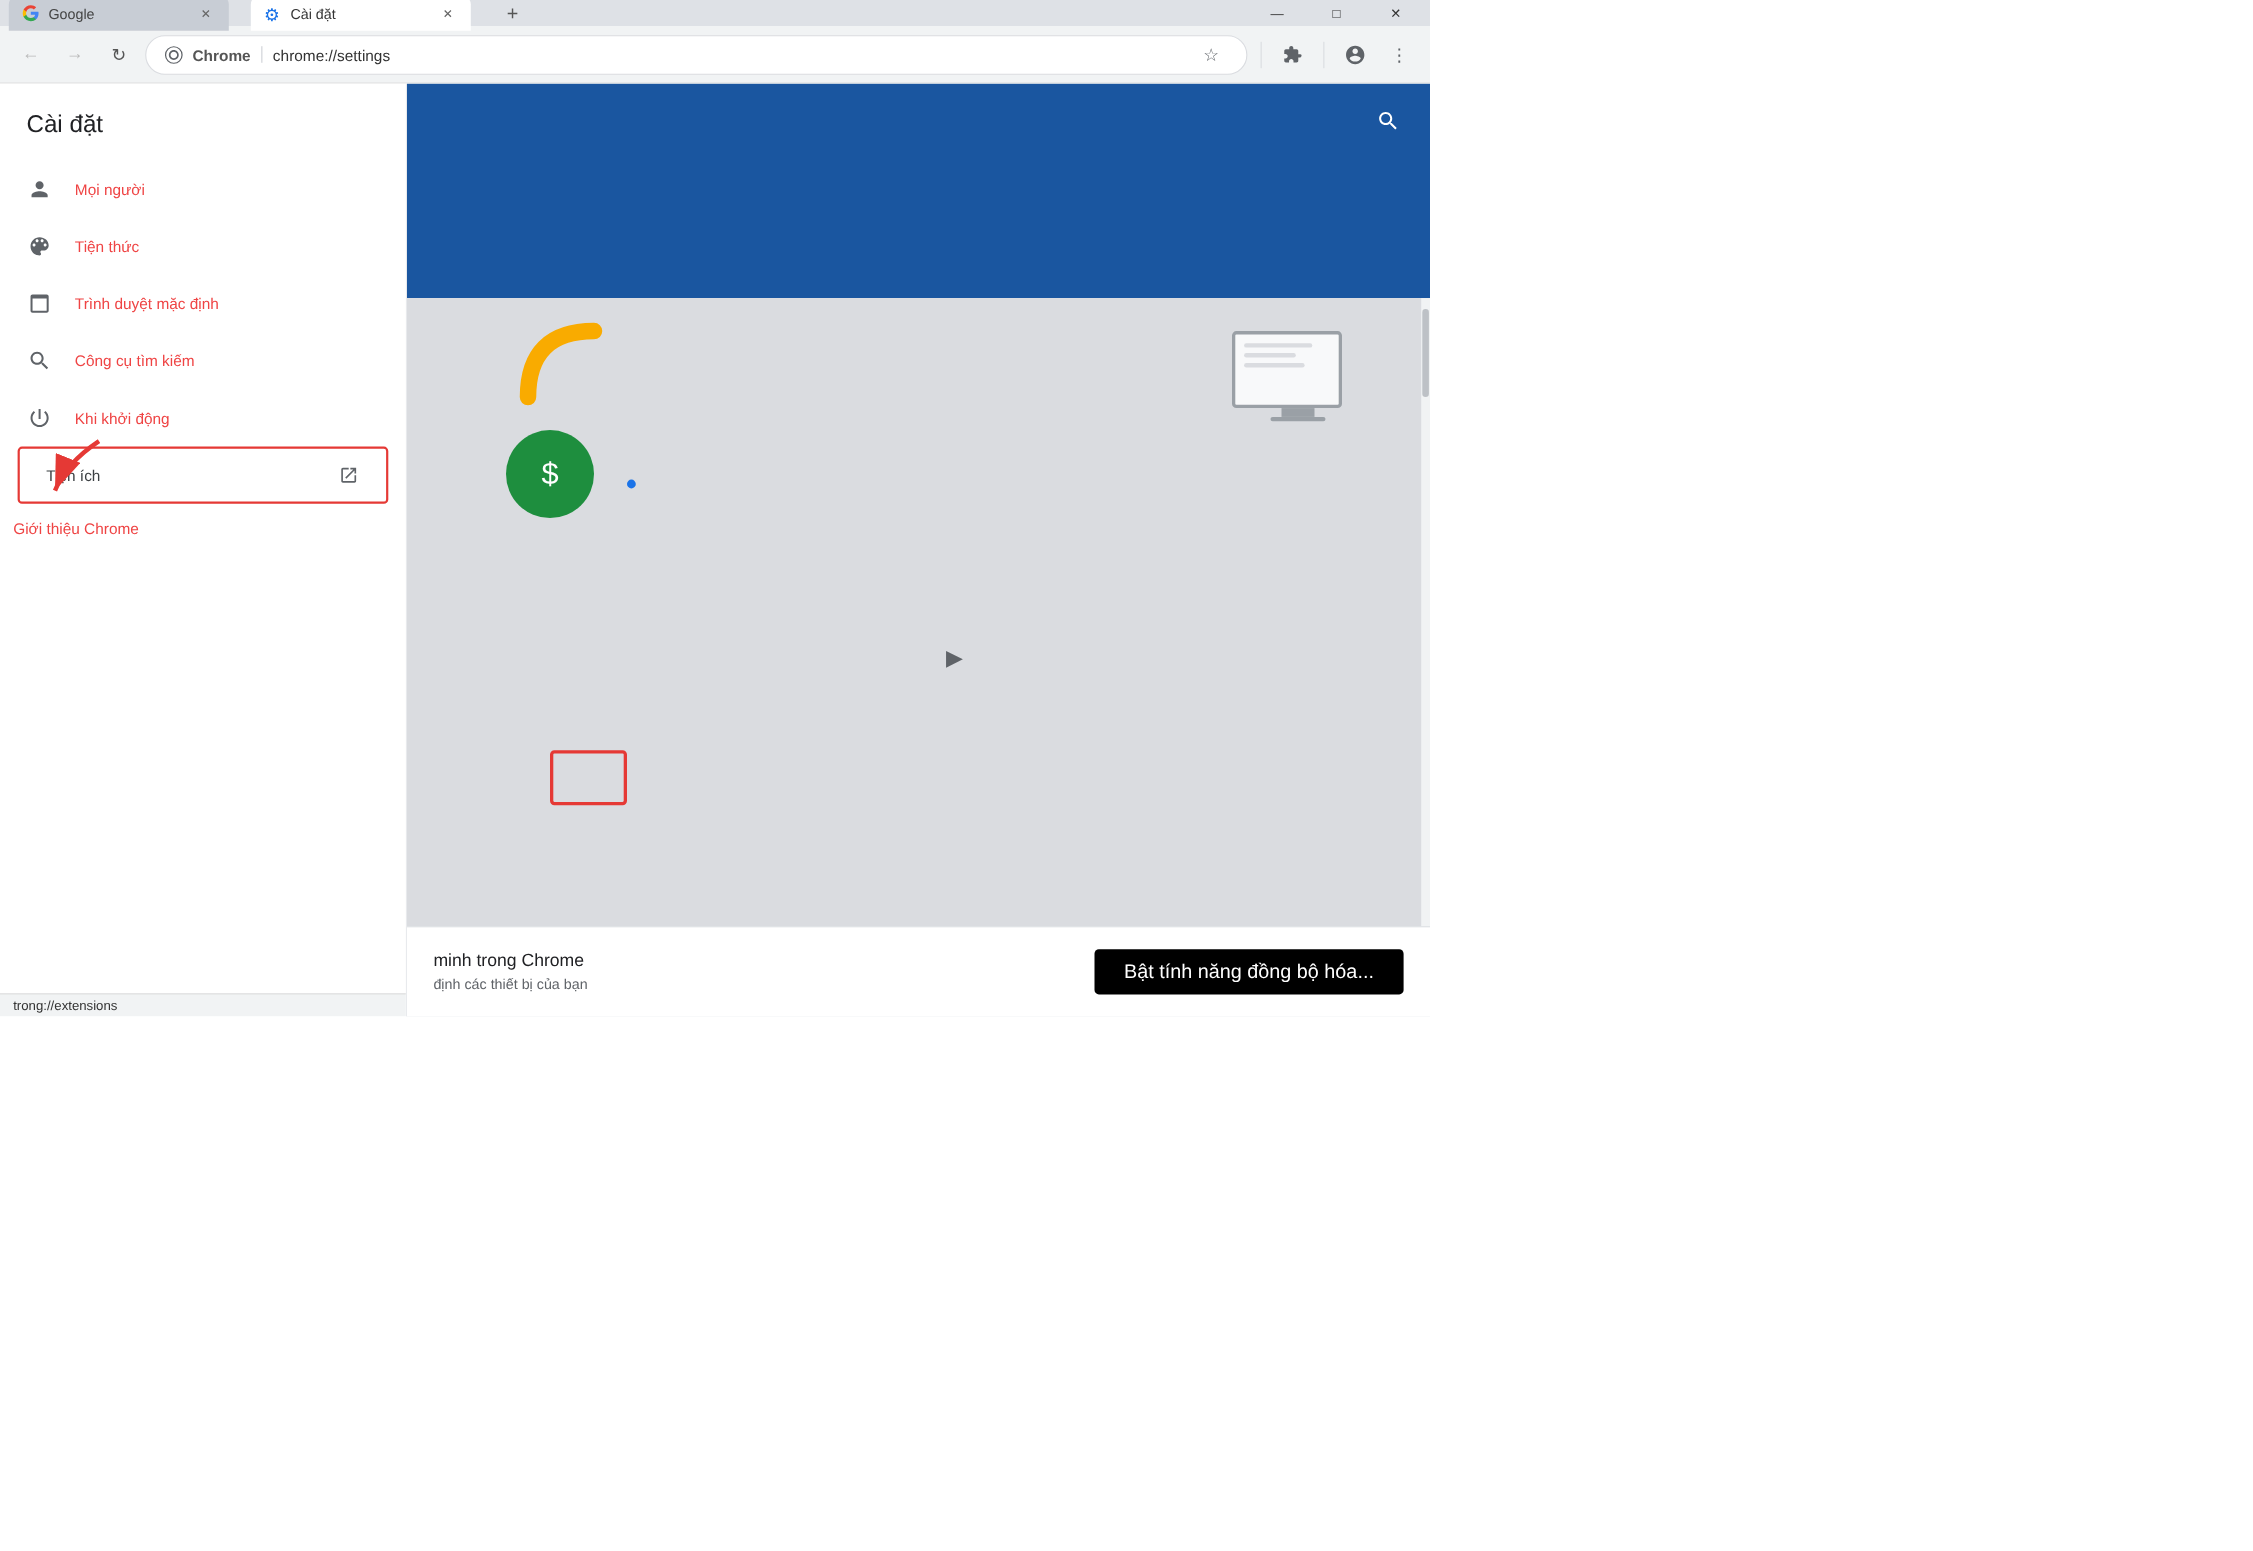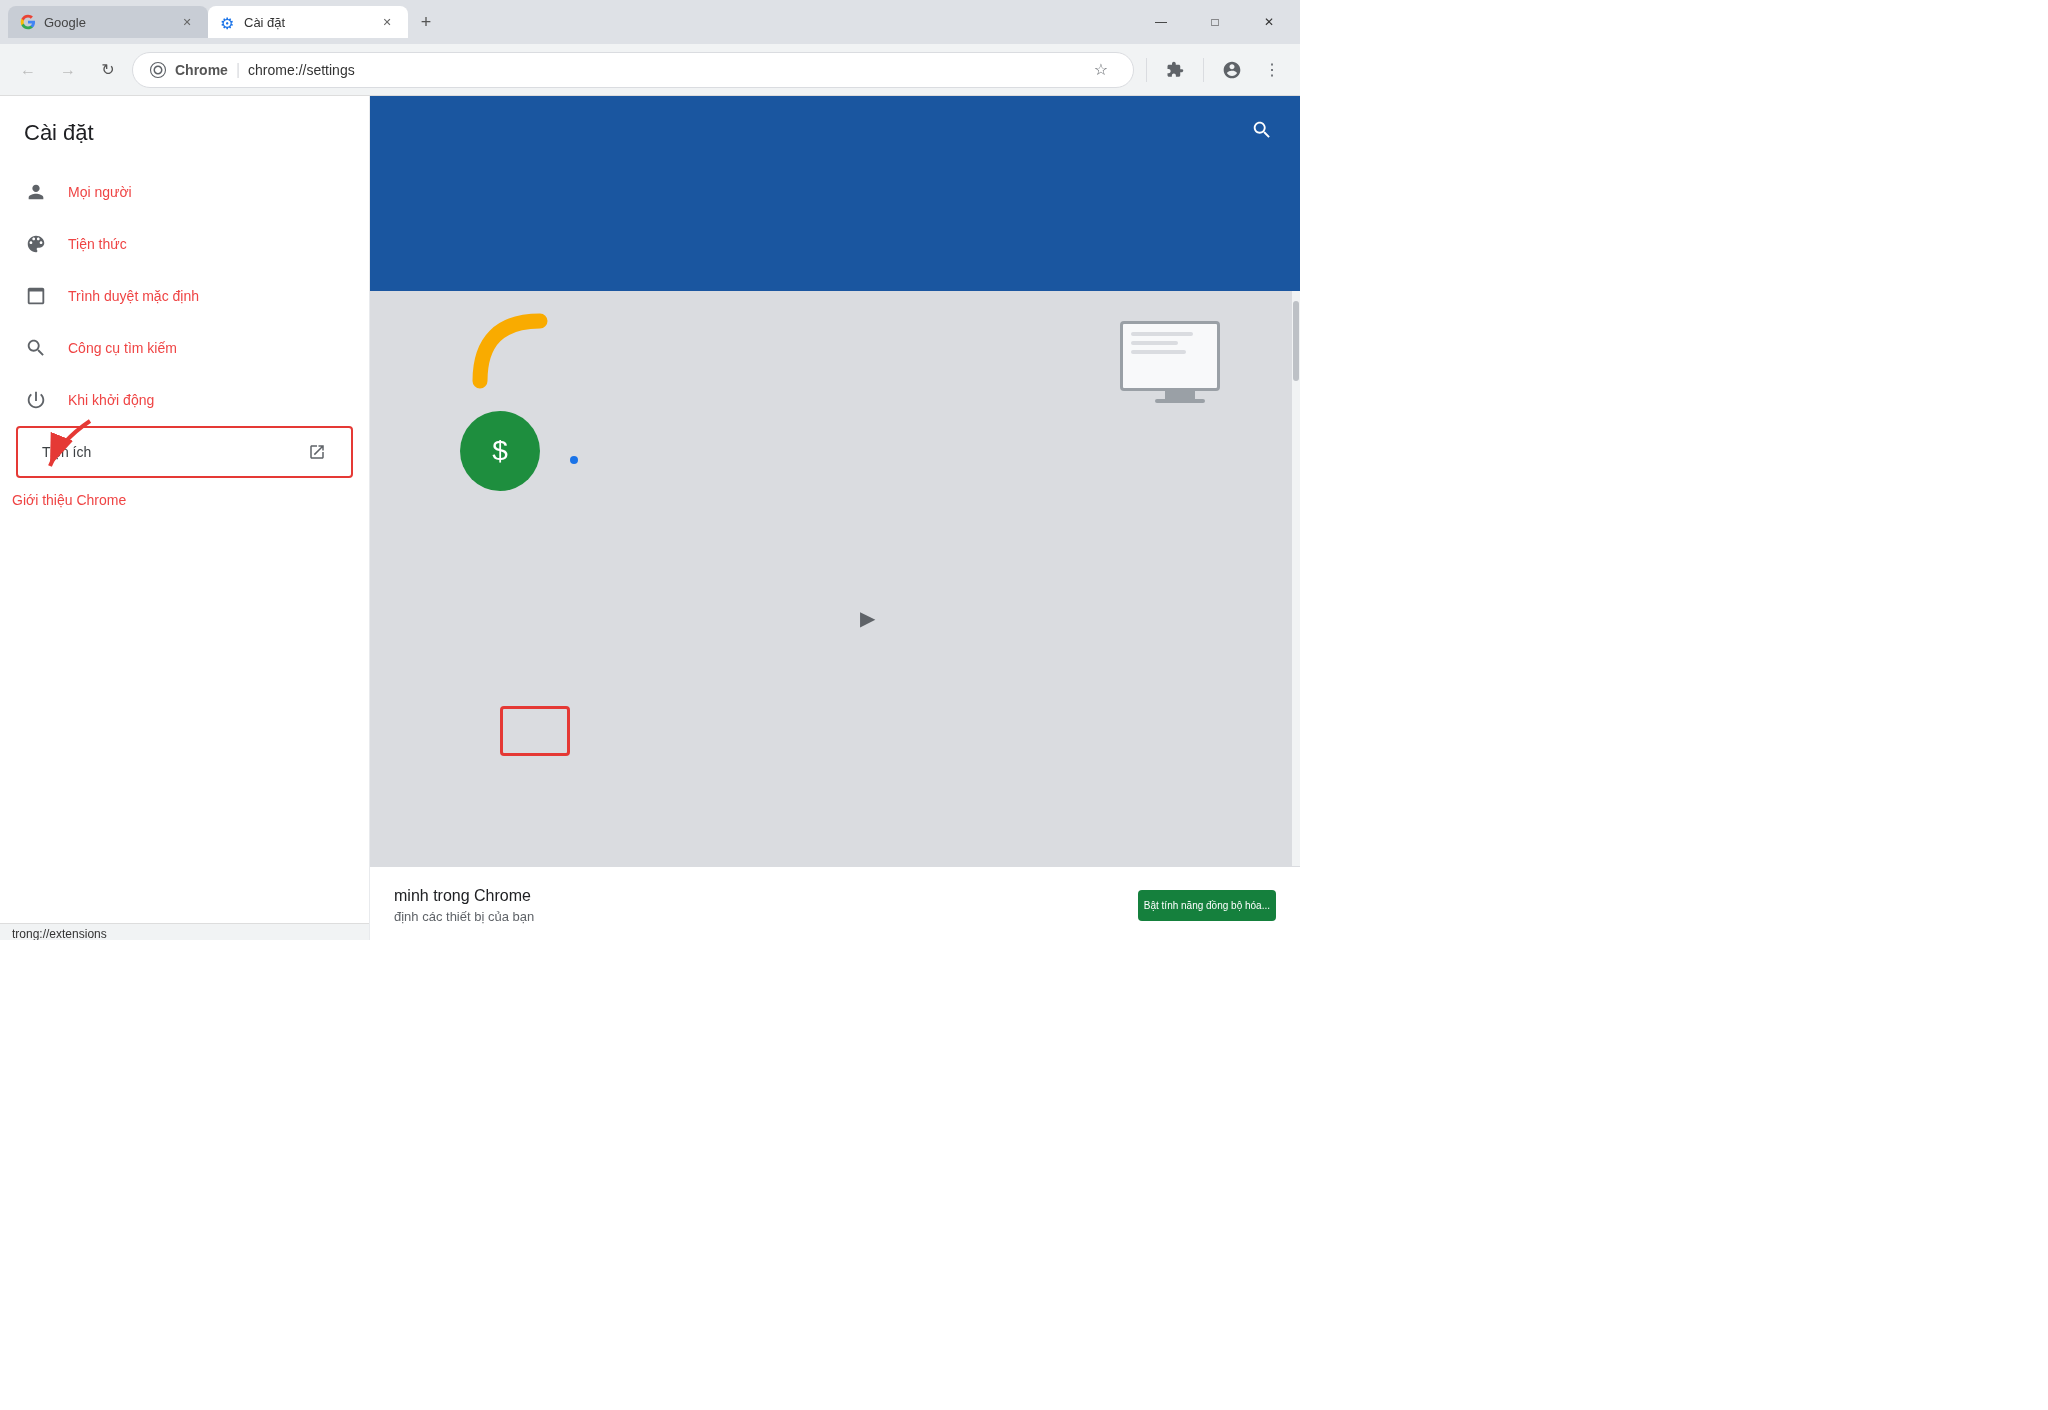--- a/index.html
+++ b/index.html
@@ -9,23 +9,23 @@
       font-family: 'Segoe UI', Arial, sans-serif;
       background: #fff;
       overflow: hidden;
     }
 
     
     .title-bar {
       display: flex;
       align-items: center;
       background: #dee1e6;
-      height: 44px;
+      height: 24px;
       padding: 0 8px;
-      gap: 0;
+      gap: 20px;
     }
     .tab {
       display: flex;
       align-items: center;
       height: 32px;
       padding: 0 12px;
       border-radius: 8px 8px 0 0;
       font-size: 13px;
       gap: 8px;
       min-width: 200px;
@@ -419,26 +419,26 @@
       font-size: 16px;
       font-weight: 500;
       color: #202124;
     }
     .sync-subtitle {
       font-size: 13px;
       color: #5f6368;
       margin-top: 4px;
     }
     .sync-btn {
-      background: #15803d;
+      background: #000000;
       color: #fff;
       border: none;
       border-radius: 4px;
-      padding: 10px 6px;
-      font-size: 10px;
+      padding: 10px 27px;
+      font-size: 18px;
       cursor: pointer;
       white-space: nowrap;
     }
 
     
     .scrollbar {
       position: absolute;
       right: 0;
       top: 0;
       bottom: 0;

